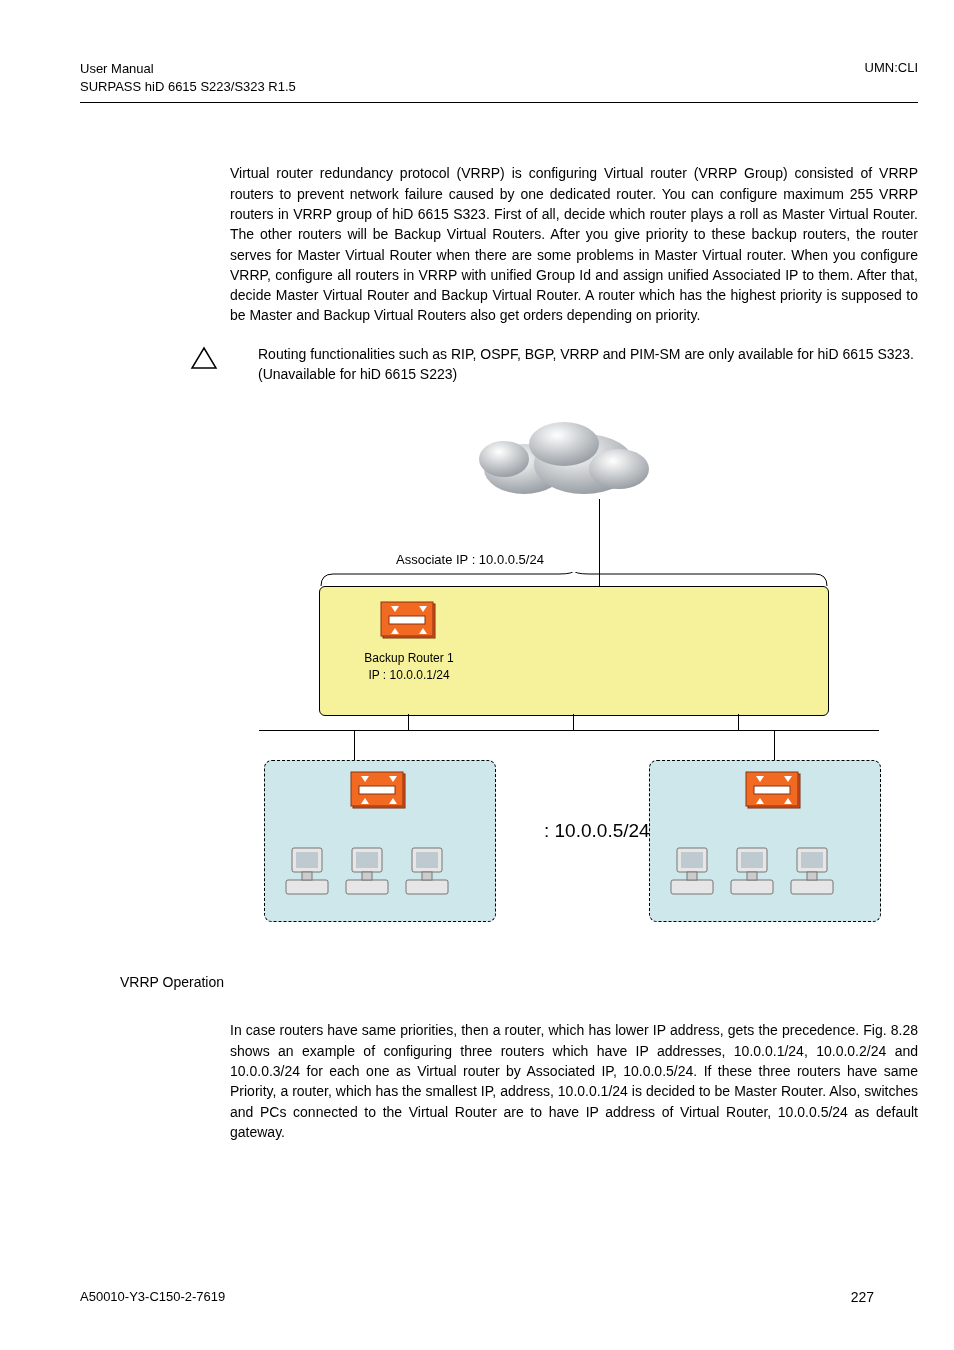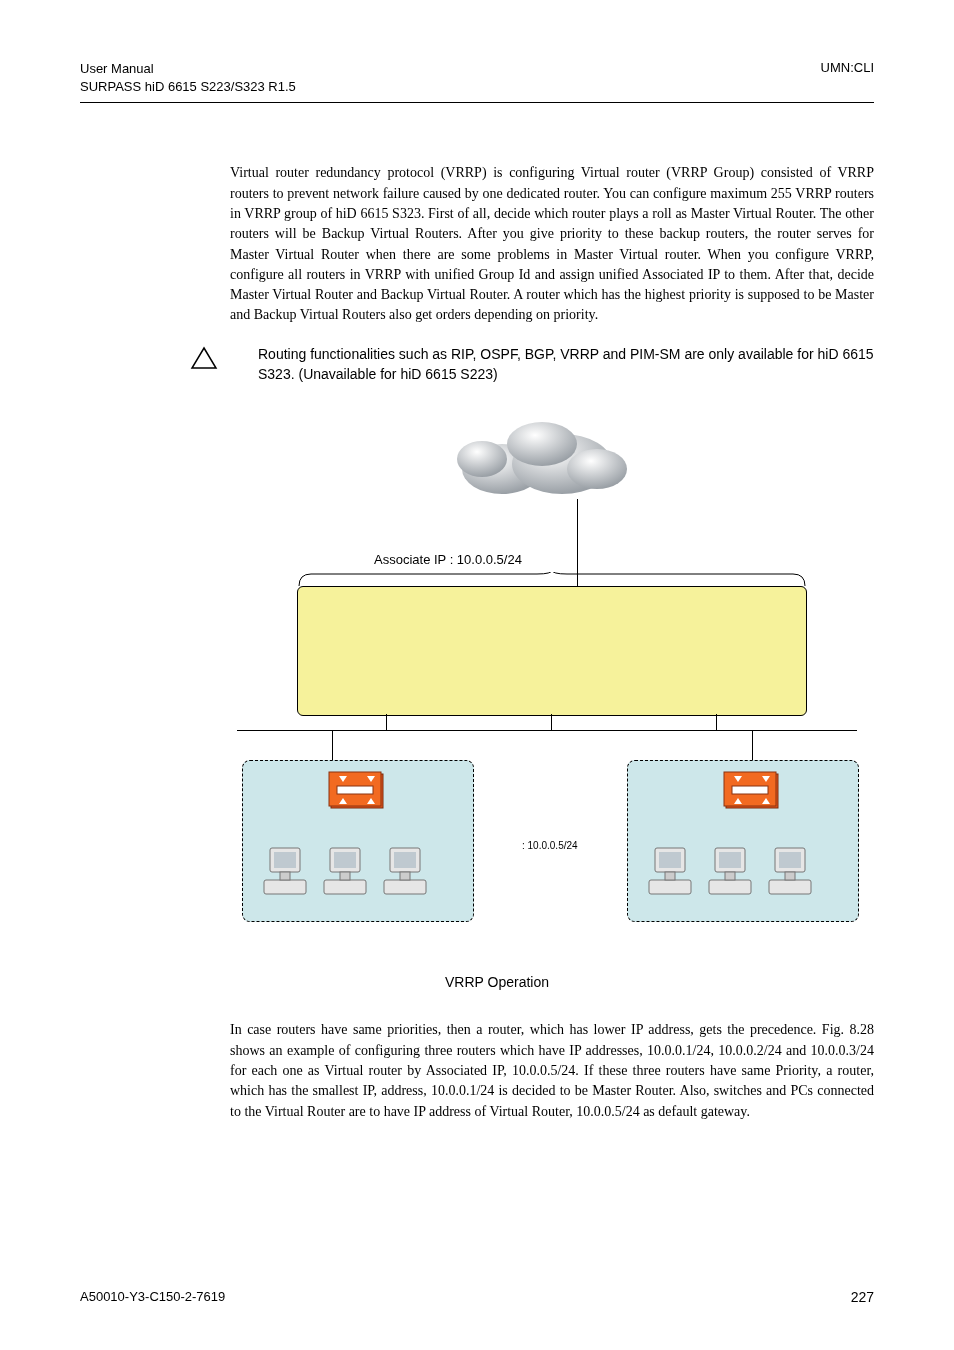--- a/index.html
+++ b/index.html
@@ -9,21 +9,21 @@
     font-family: Arial, Helvetica, sans-serif;
     font-size: 14px;
     color: #000;
     background: #fff;
   }
   .page {
     width: 954px;
     height: 1350px;
     position: relative;
     box-sizing: border-box;
-    padding: 60px 80px 50px 80px;
+    padding: 60px 36px 50px 80px;
   }
   .header {
     display: flex;
     justify-content: space-between;
     border-bottom: 1px solid #000;
     padding-bottom: 6px;
   }
   .header-left {
     font-size: 13px;
     line-height: 1.4;
@@ -32,21 +32,20 @@
     font-size: 13px;
   }
   .content {
     margin-left: 150px;
     margin-top: 60px;
   }
   .para {
     text-align: justify;
     line-height: 1.45;
     margin-bottom: 18px;
-    font-family: Liberation Serif, serif;
   }
   .note-row {
     display: flex;
     align-items: flex-start;
     margin-left: -40px;
     margin-bottom: 20px;
     gap: 28px;
   }
   .note-icon {
     flex: 0 0 28px;
@@ -161,36 +160,35 @@
   .sub-router {
     position: absolute;
     top: 362px;
     width: 60px;
     height: 48px;
   }
   .sr1 { left: 55px; }
   .sr2 { left: 450px; }
   .mid-label {
     position: absolute;
-    top: 436px;
+    top: 416px;
     left: 250px;
-    font-size: 10px;
+    font-size: 19px;
   }
   .pcs {
     position: absolute;
     top: 440px;
     display: flex;
     gap: 12px;
   }
   .pcs1 { left: -10px; }
   .pcs2 { left: 375px; }
   .pc { width: 48px; height: 55px; }
   .pc svg { width: 100%; height: 100%; }
   .caption {
-    text-align: center;
     font-size: 14px;
     margin: 0px 0 30px -110px;
   }
   .footer {
     position: absolute;
     bottom: 45px;
     left: 80px;
     right: 80px;
     display: flex;
     justify-content: space-between;
@@ -246,20 +244,35 @@
       <div class="assoc-label">Associate IP : 10.0.0.5/24</div>
 
       <div class="bracket-top">
         <svg viewBox="0 0 510 14" preserveAspectRatio="none">
           <path d="M2,14 Q2,2 14,2 L240,2 Q255,2 255,-2 Q255,2 270,2 L496,2 Q508,2 508,14" fill="none" stroke="#000" stroke-width="1"></path>
         </svg>
       </div>
 
       <div class="yellow-box"></div>
 
+      <div class="router-group rg1">
+        <div class="router-icon">
+          <svg viewBox="0 0 60 48">
+            <rect x="4" y="8" width="52" height="34" fill="#e8551b" stroke="#7a2c0c"></rect>
+            <rect x="2" y="6" width="52" height="34" fill="#f26a21" stroke="#8a3310"></rect>
+            <rect x="10" y="20" width="36" height="8" fill="#fff" stroke="#8a3310"></rect>
+            <polygon points="12,10 20,10 16,16" fill="#fff"></polygon>
+            <polygon points="40,10 48,10 44,16" fill="#fff"></polygon>
+            <polygon points="12,38 20,38 16,32" fill="#fff"></polygon>
+            <polygon points="40,38 48,38 44,32" fill="#fff"></polygon>
+          </svg>
+        </div>
+        <div class="rlabel">Backup Router 1</div>
+        <div class="rlabel">IP : 10.0.0.1/24</div>
+      </div>
 
 
 
       <div class="vconn vc1"></div>
       <div class="vconn vc2"></div>
       <div class="vconn vc3"></div>
       <div class="hline"></div>
       <div class="vdown vd1"></div>
       <div class="vdown vd2"></div>
 

